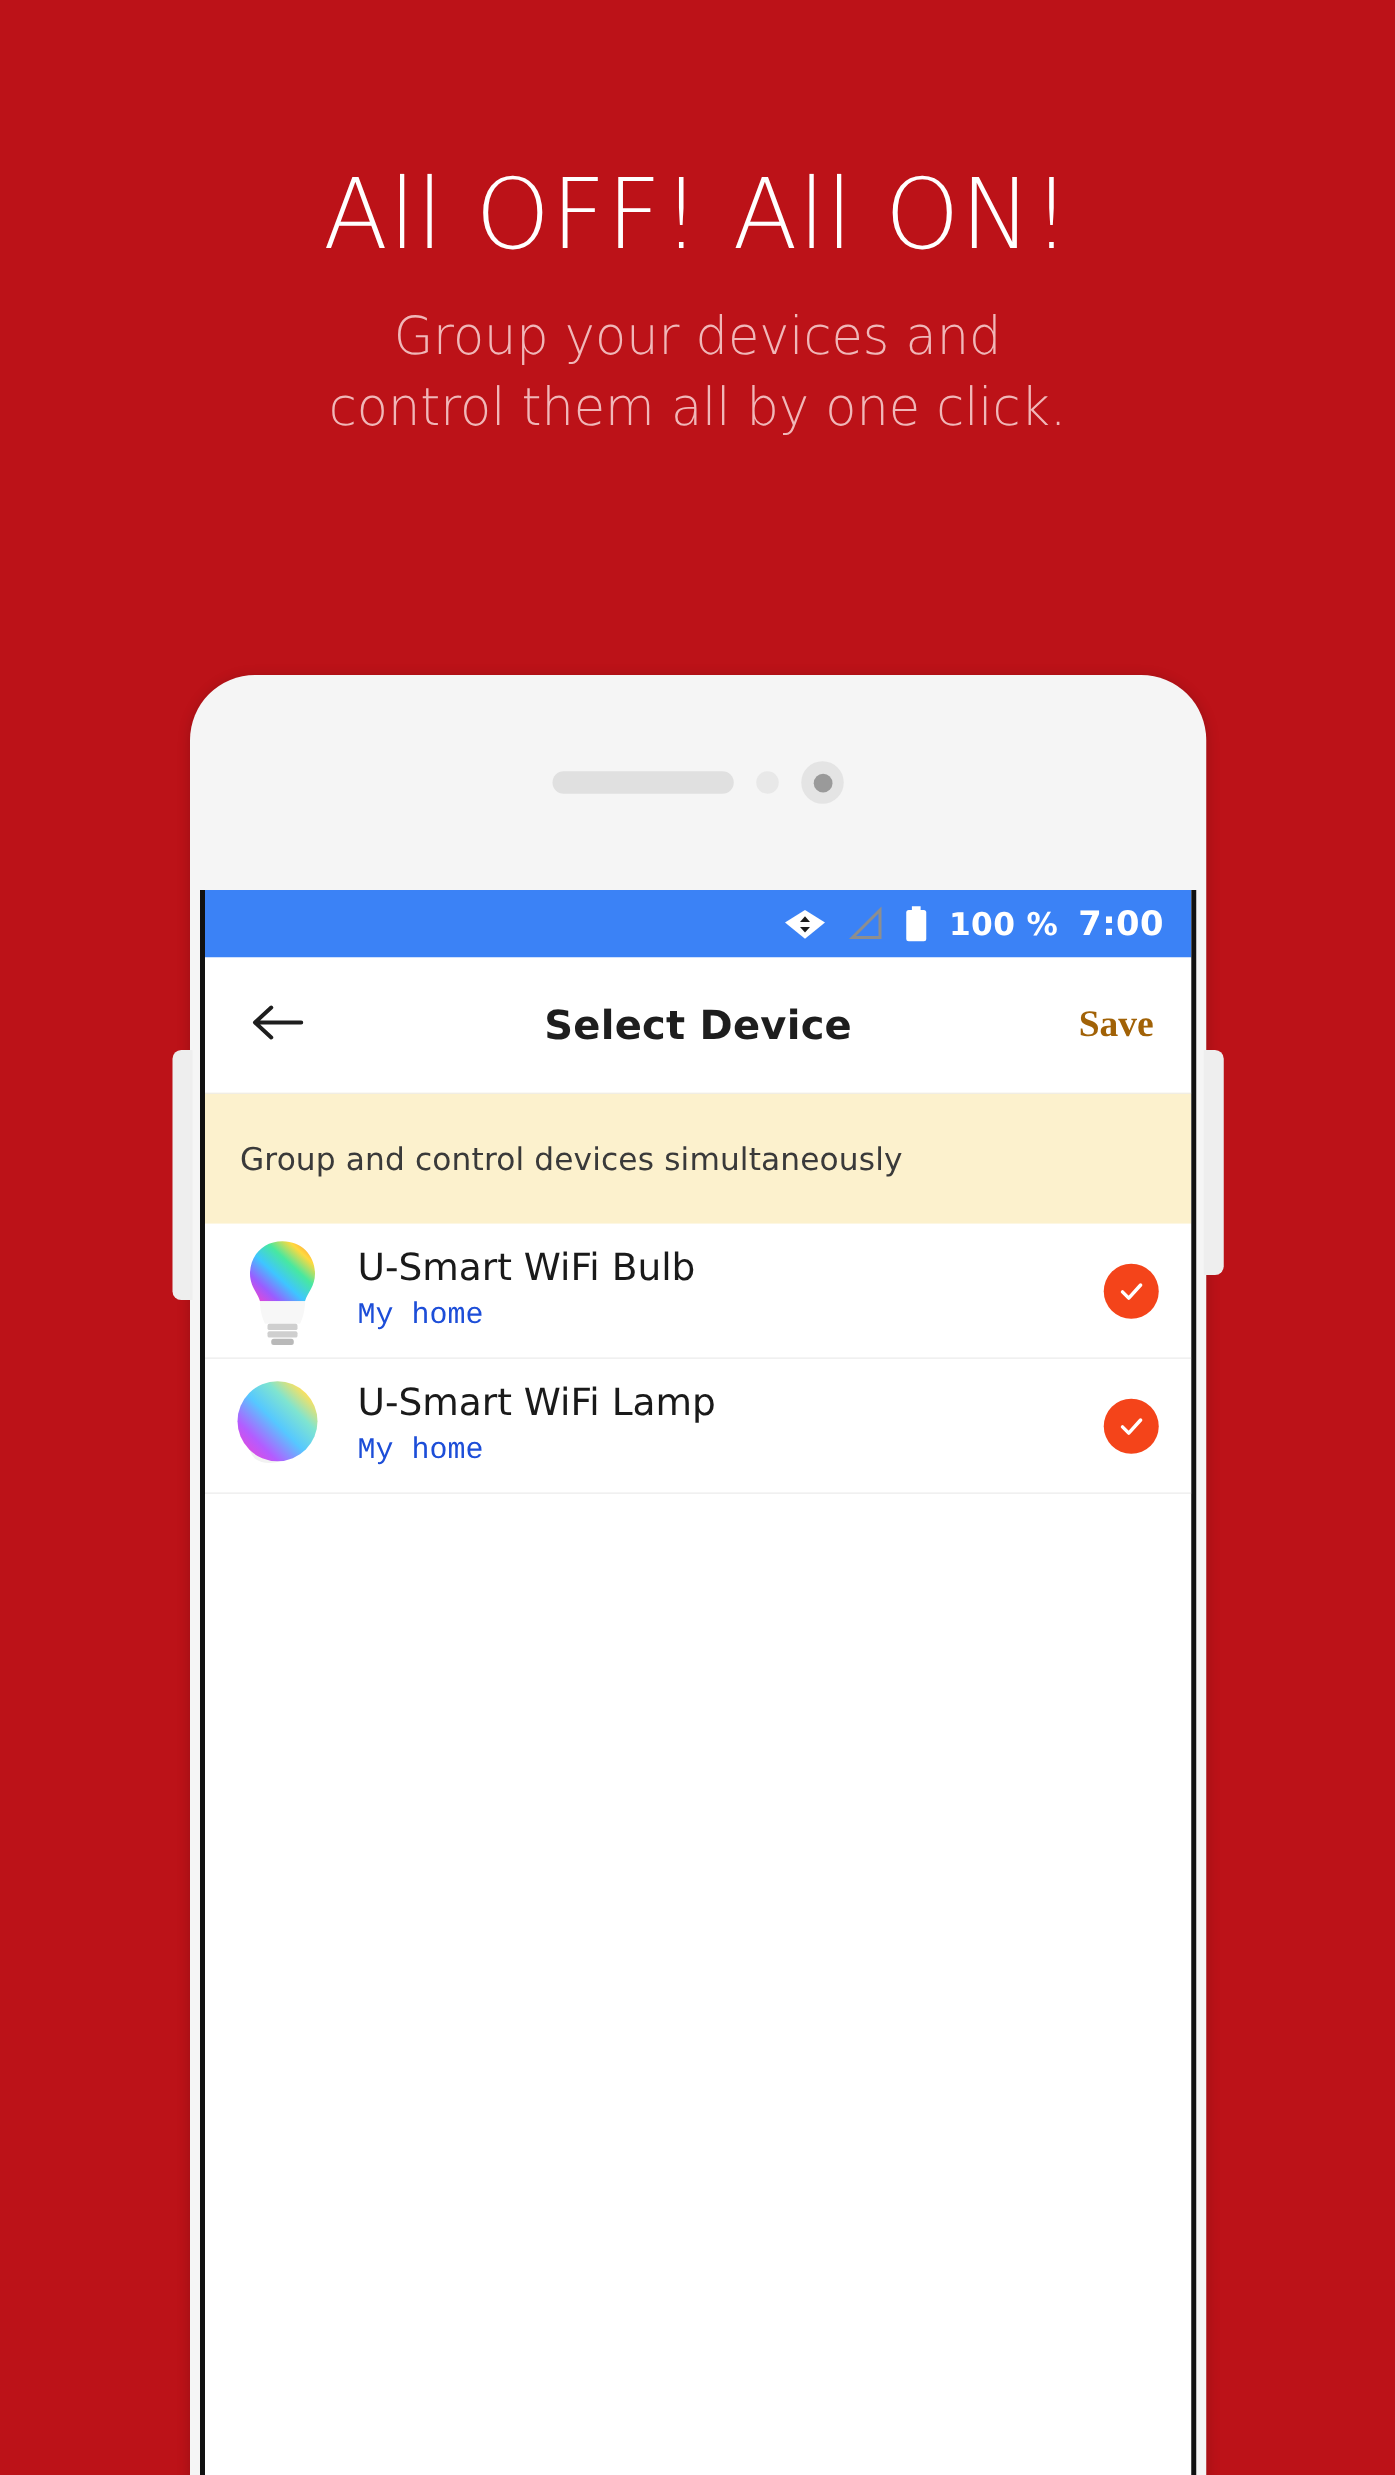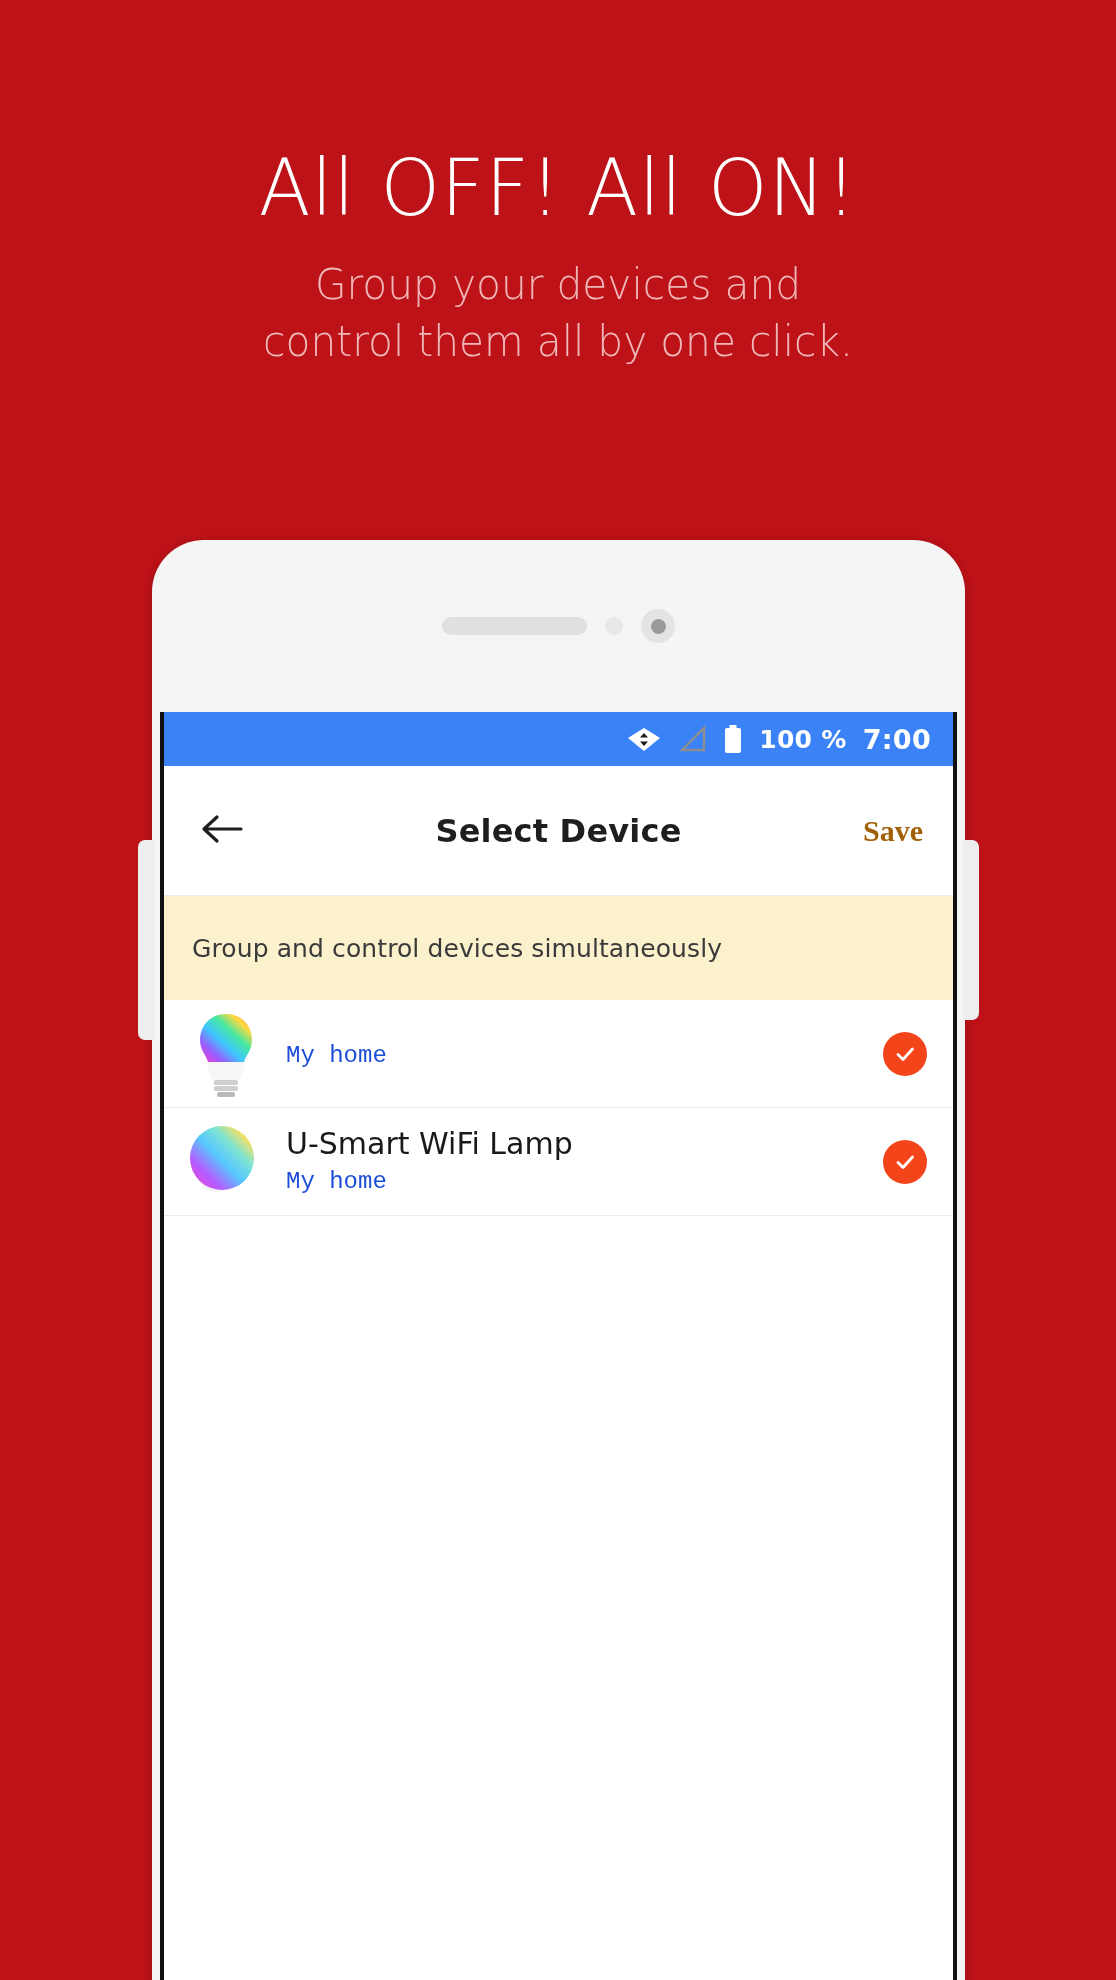--- a/index.html
+++ b/index.html
@@ -7,21 +7,20 @@
     width:1116px; height:1980px;
     overflow:hidden;
     font-family:"Liberation Sans", sans-serif;
   }
   body { background:#bc1218; position:relative; }
 
   
   #promo {
     position:absolute; left:0; top:0; width:1116px;
     text-align:center;
-    margin-top:16px;
   }
   #headline {
     margin-top:128px;
     font-size:78px;
     line-height:88px;
     font-weight:300;
     letter-spacing:1px;
     color:#ffffff;
     font-family:"DejaVu Sans", sans-serif;
     transform:scaleX(0.97);
@@ -101,21 +100,21 @@
     font-size:25px; font-weight:700; letter-spacing:0.3px;
     font-family:"DejaVu Sans", sans-serif;
   }
   #clock {
     font-size:27px; font-weight:700; letter-spacing:0.3px;
     font-family:"DejaVu Sans", sans-serif;
   }
 
   
   #appbar {
-    height:129px; background:#ffffff;
+    height:108px; background:#ffffff;
     display:flex; align-items:center;
     padding:0 30px;
     position:relative;
   }
   #back-button {
     width:56px; height:56px;
     display:flex; align-items:center; justify-content:center;
     cursor:pointer;
   }
   #appbar-title {
@@ -256,20 +255,21 @@
               </linearGradient>
             </defs>
             <path d="M36 4 C20 4 10 16 10 30 C10 40 16 45 18 52 L54 52 C56 45 62 40 62 30 C62 16 52 4 36 4 Z" fill="url(#bulbgrad)"></path>
             <path d="M18 52 C18 60 20 66 22 70 L50 70 C52 66 54 60 54 52 Z" fill="#f7f7f7"></path>
             <rect x="24" y="70" width="24" height="5" rx="1.5" fill="#cfcfcf"></rect>
             <rect x="24" y="76" width="24" height="5" rx="1.5" fill="#cfcfcf"></rect>
             <rect x="27" y="82" width="18" height="5" rx="2" fill="#b9b9b9"></rect>
           </svg>
         </div>
         <div class="device-text">
+          <div class="device-title">U-Smart WiFi Bulb</div>
           <div class="device-sub">My home</div>
         </div>
         <div class="check-badge" style="background:#f4441a;">
           <svg width="26" height="26" viewBox="0 0 26 26">
             <path d="M6 13.5 L11 18.5 L20.5 8" fill="none" stroke="#ffffff" stroke-width="2.8" stroke-linecap="round" stroke-linejoin="round"></path>
           </svg>
         </div>
       </div>
 
       <div class="device-row">

